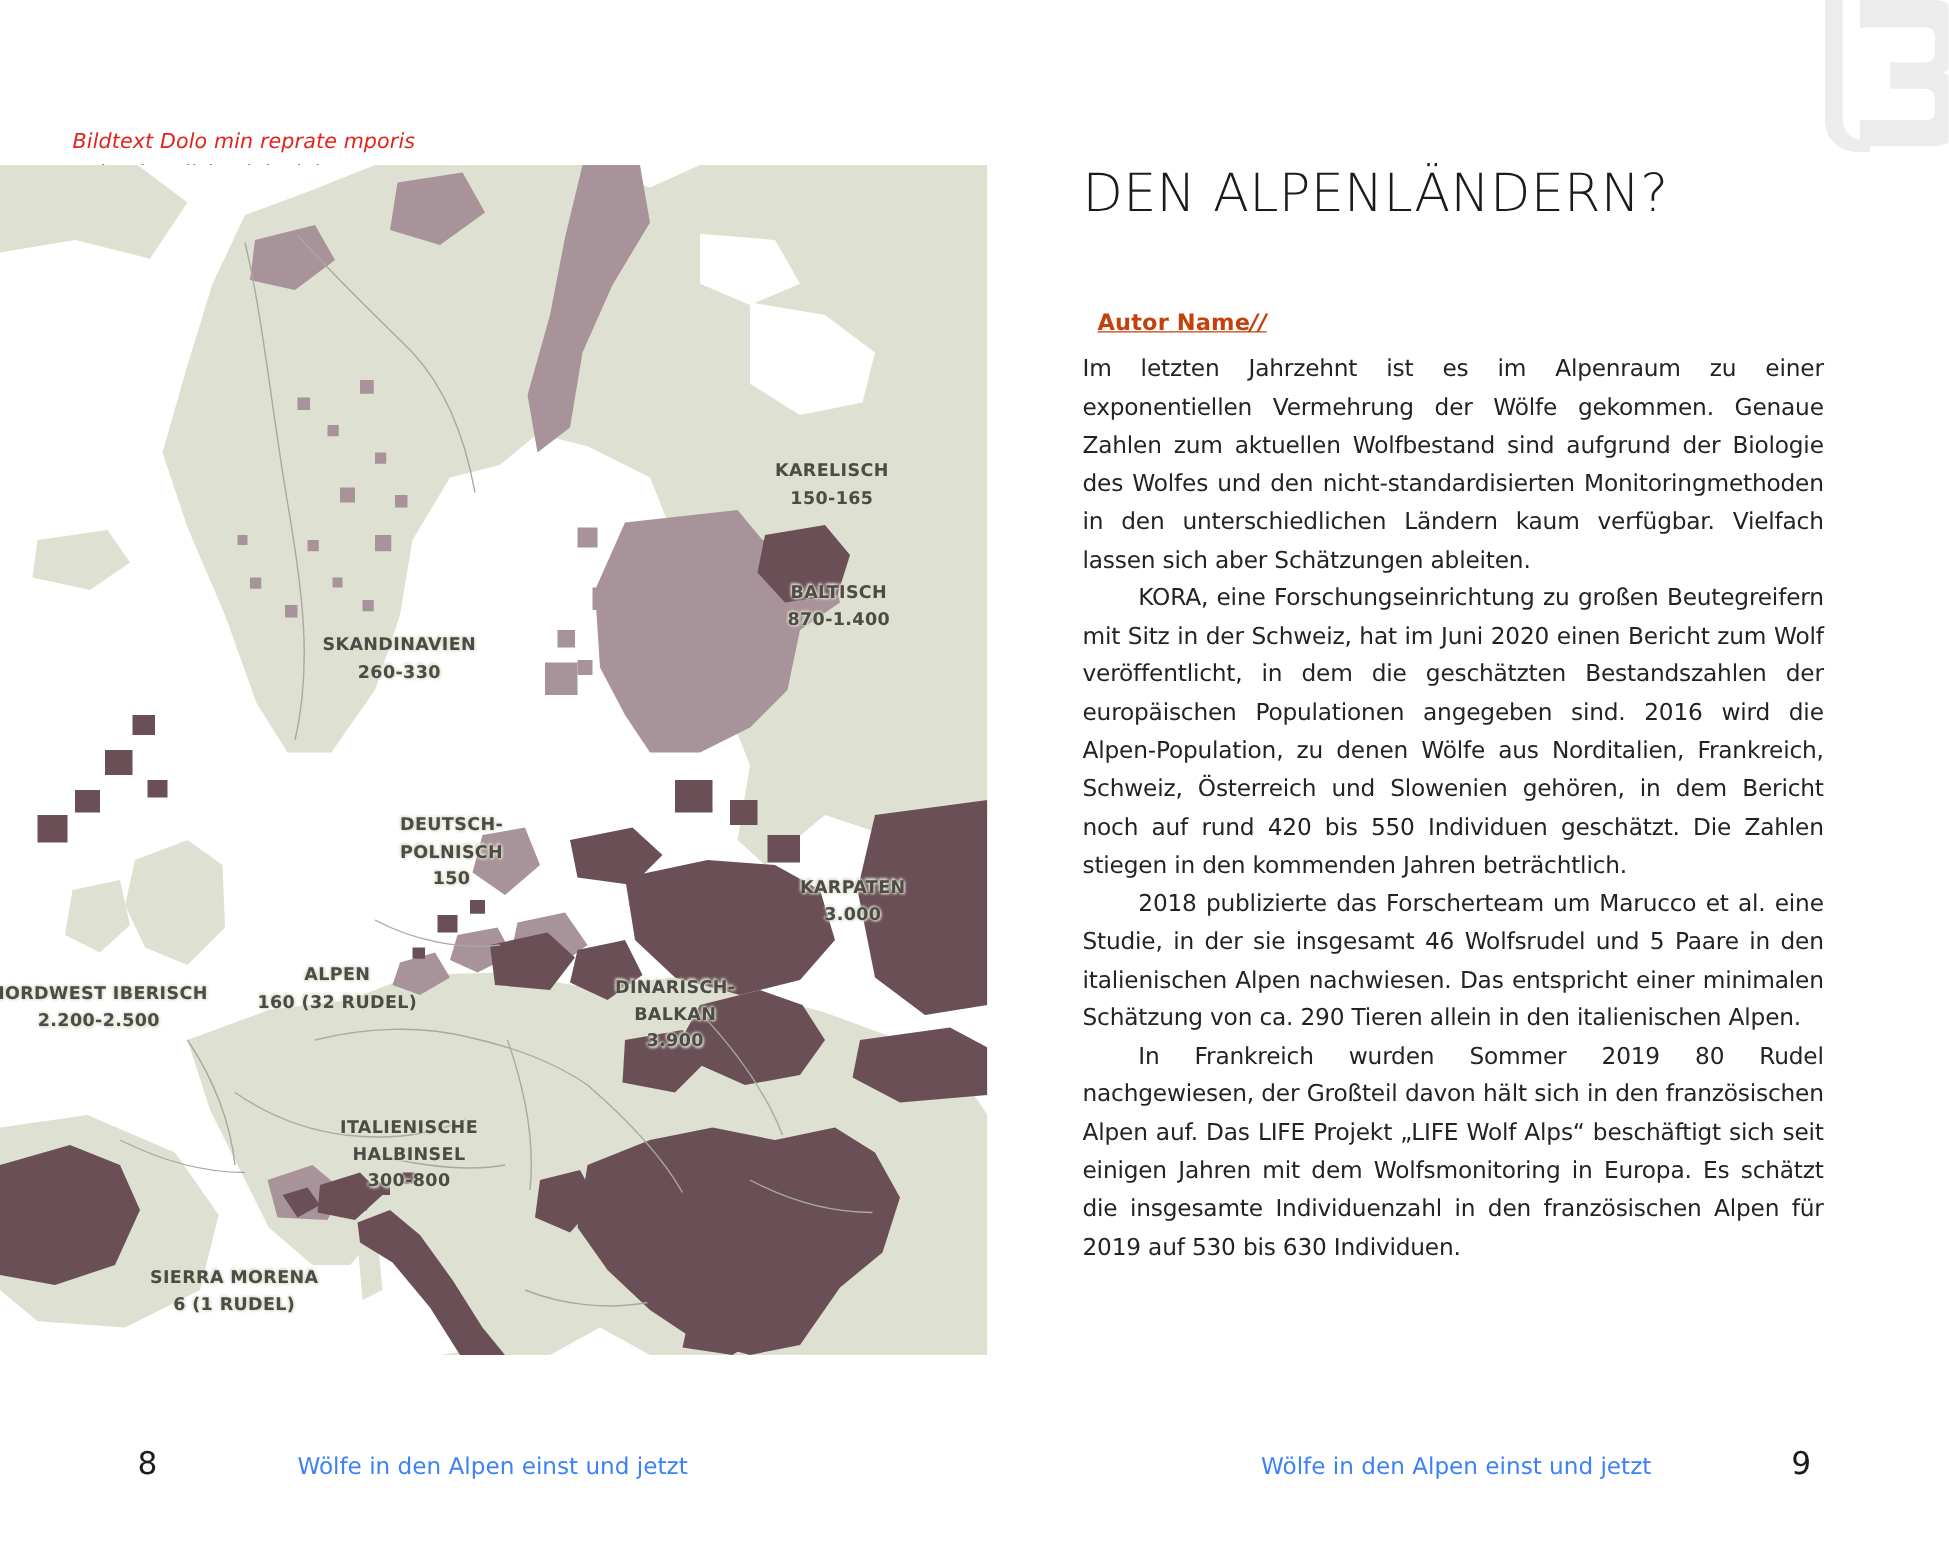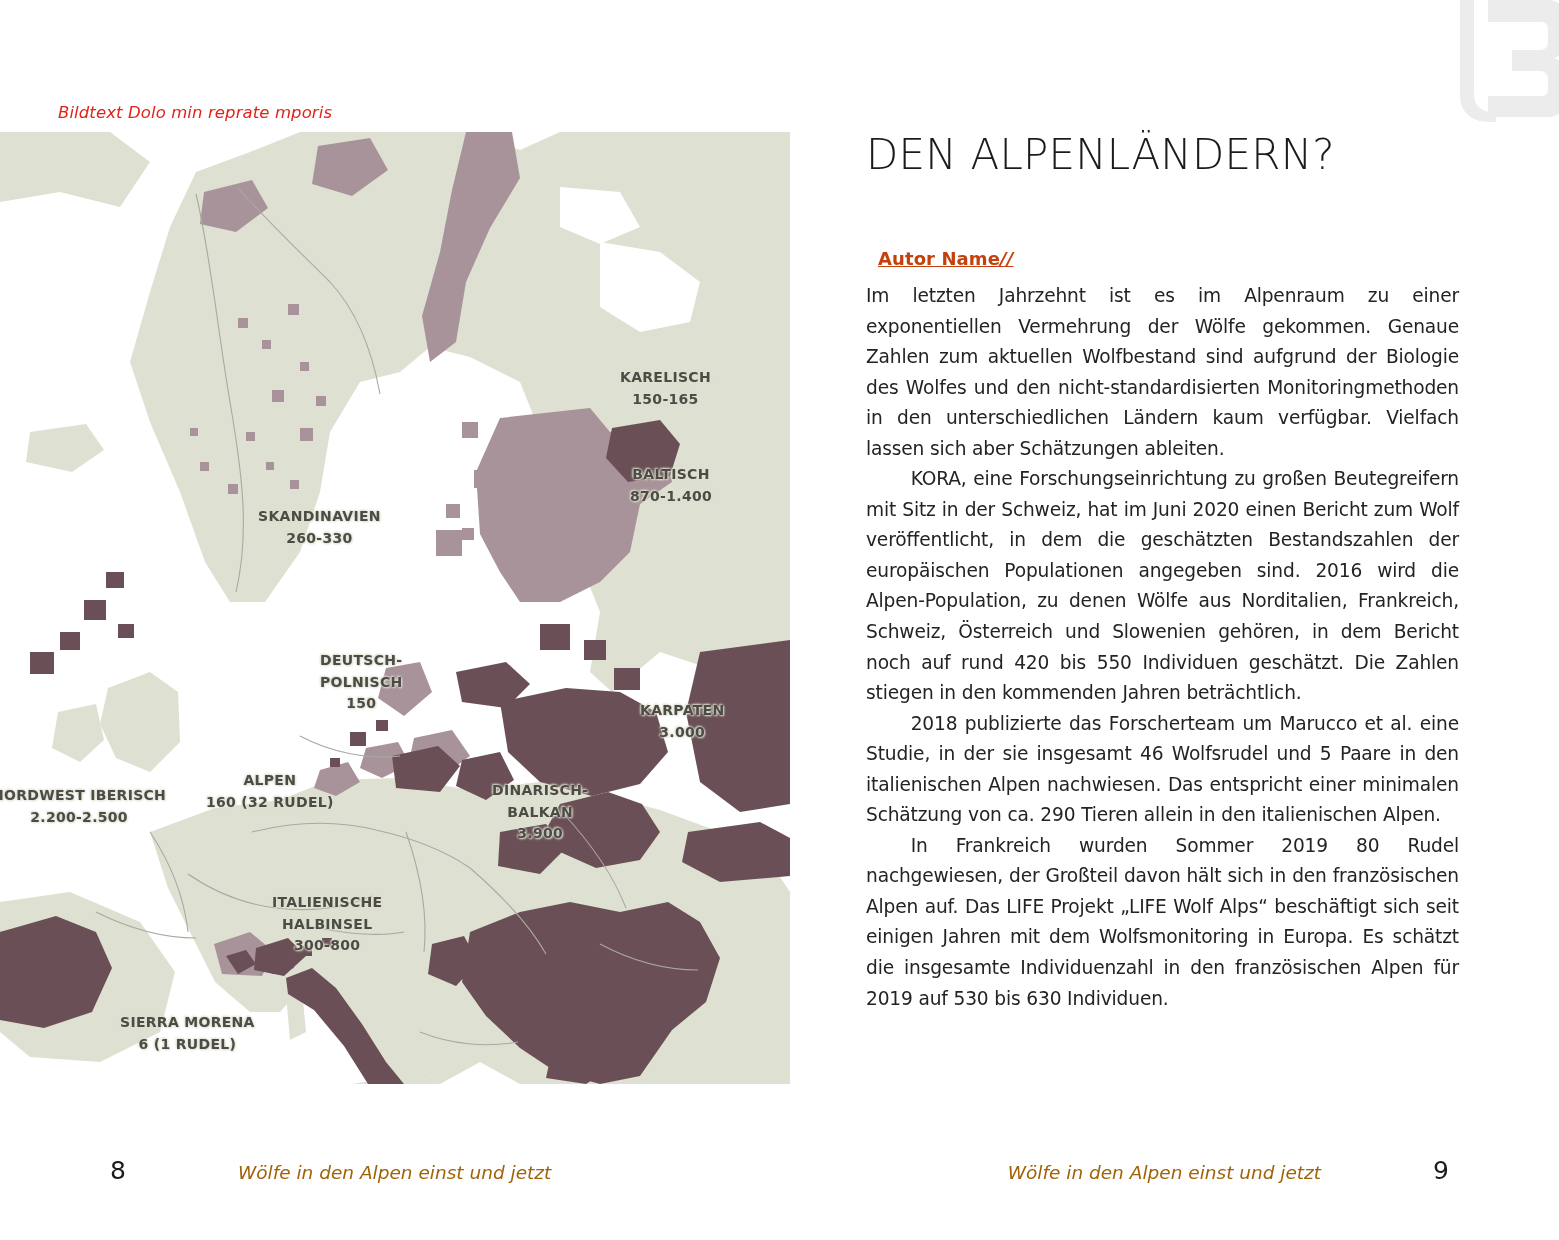--- a/index.html
+++ b/index.html
@@ -144,22 +144,21 @@
   .footer-left  { left: 110px; }
   .footer-right { right: 110px; }
 
   .folio {
     font-size: 25px;
     color: #1b1b1b;
     font-weight: 400;
   }
   .runner {
     font-size: 18.5px;
-    font-style: italic;
-    color: #a16207;
+    color: #3b82f6;
     white-space: nowrap;
   }
   .footer-left  .runner { margin-left: 112px; }
   .footer-right .runner { margin-right: 112px; }
 </style>
 </head>
 <body>
 
 <div class="spread">
 

